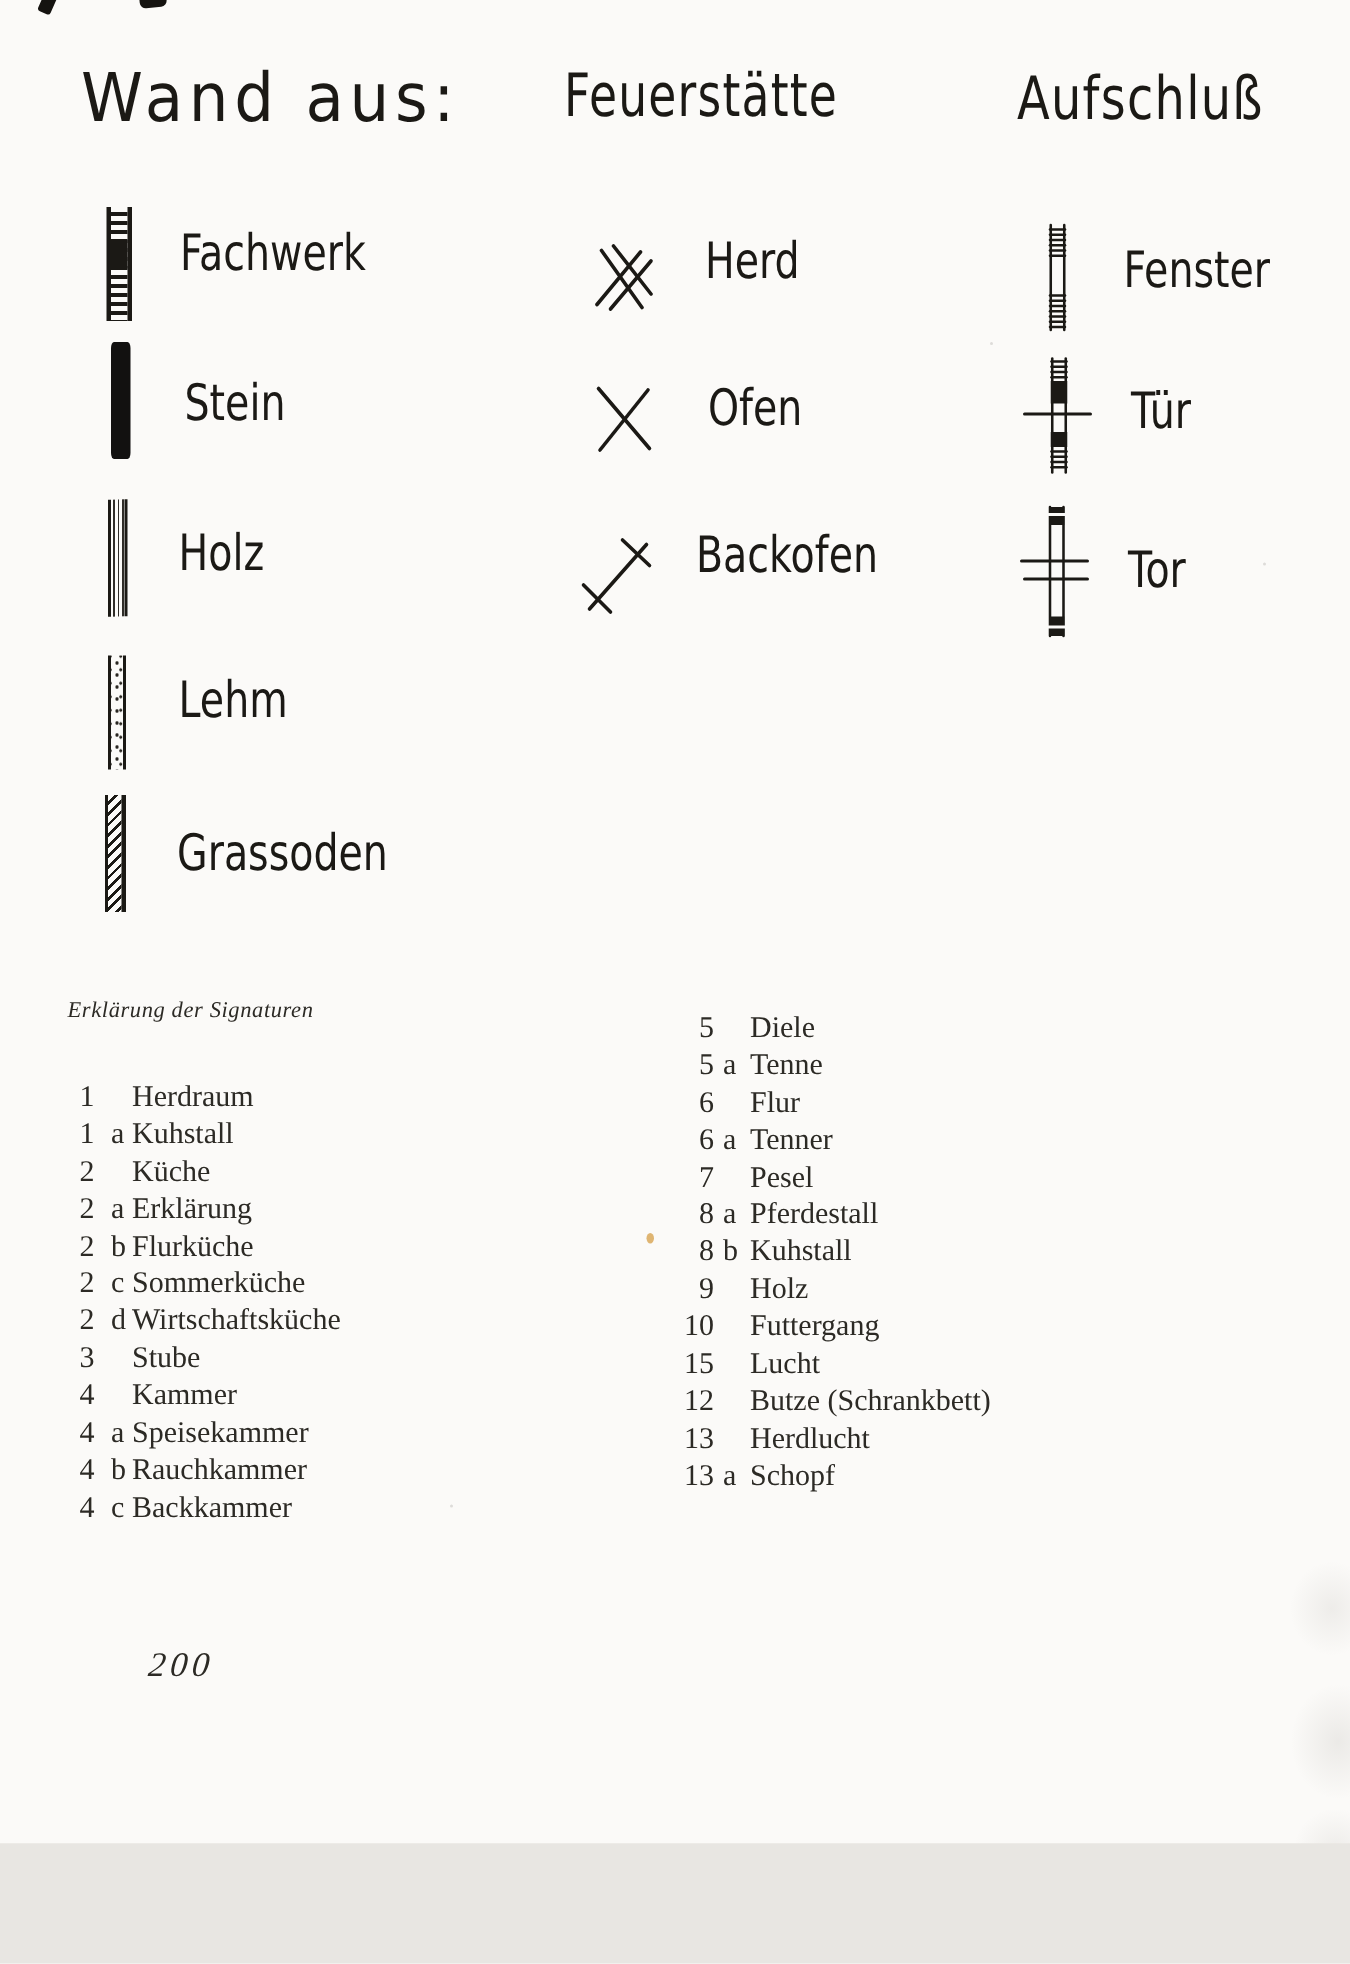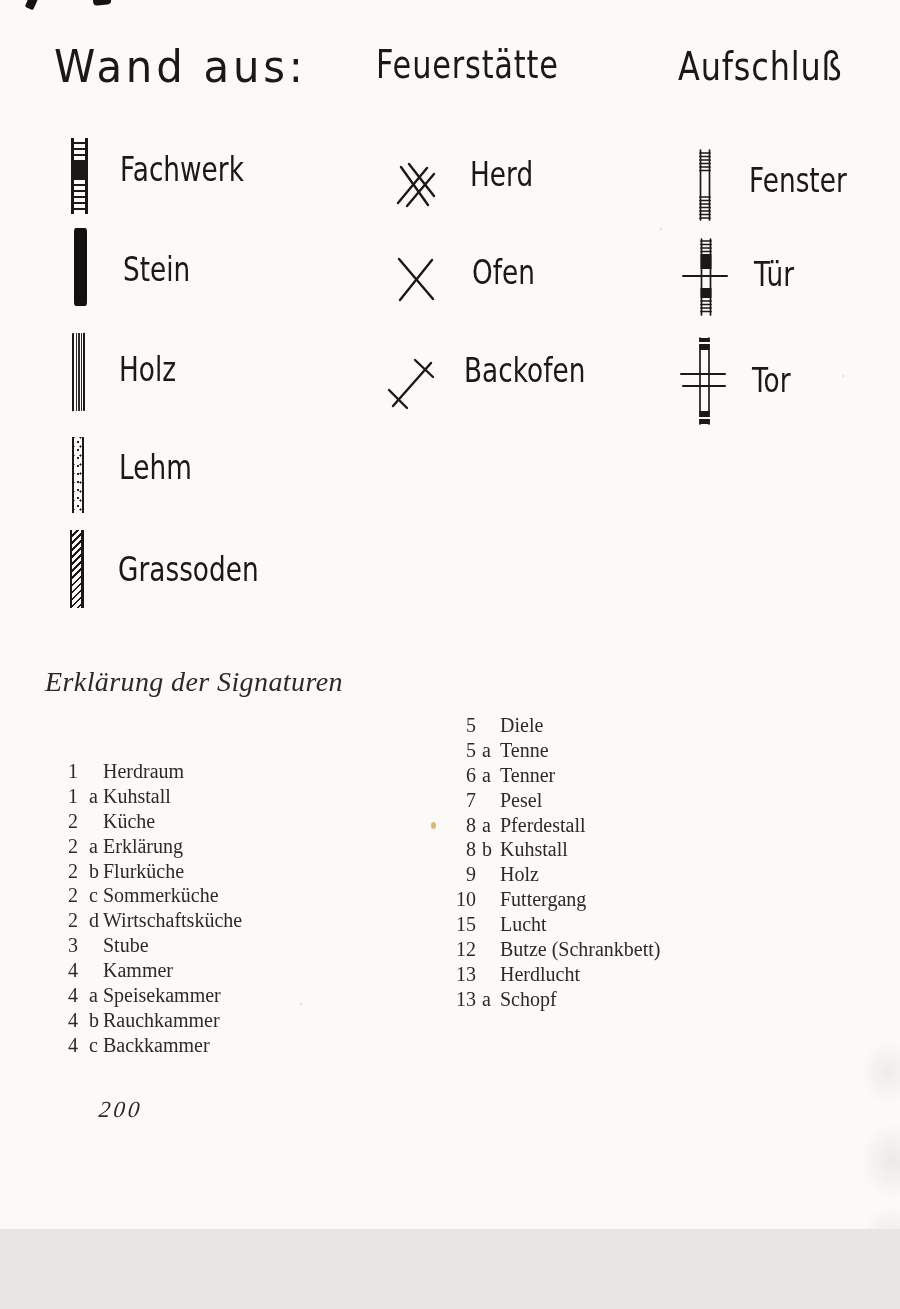--- a/index.html
+++ b/index.html
@@ -66,24 +66,24 @@
   
   svg.sym{position:absolute;overflow:visible;}
   svg.sym line{stroke:var(--ink);stroke-width:2.4;stroke-linecap:round;}
   svg.sym line.thin{stroke-width:1.7;}
   svg.sym rect.blk{fill:var(--ink);}
   svg.sym line.wht{stroke:var(--paper);stroke-width:2;}
   
   .serif{font-family:"Liberation Serif","DejaVu Serif",serif;color:var(--serif-ink);}
   .sig-title{
     position:absolute;left:45px;top:666px;
-    font-size:28px;font-style:italic;letter-spacing:.4px;
-  }
-  .sig-list{position:absolute;font-size:20px;margin-top:40px;}
-  .sig-list-left{left:68px;top:720px;}
+    font-size:15px;font-style:italic;letter-spacing:.4px;
+  }
+  .sig-list{position:absolute;font-size:20px;}
+  .sig-list-left{left:53px;top:720px;}
   .sig-list-right{left:448px;top:674px;}
   .sig-row{height:24.9px;white-space:nowrap;}
   .sig-num{display:inline-block;width:12px;text-align:left;}
   .sig-list-right .sig-num{width:28px;text-align:right;}
   .sig-suf{display:inline-block;width:23px;text-align:left;padding-left:9px;}
   .sig-list-right .sig-suf{width:24px;padding-left:6px;}
   .page-number{
     position:absolute;left:99px;top:1097px;
     font-size:23px;font-style:italic;letter-spacing:3px;transform:skewX(-6deg);
   }
@@ -211,20 +211,21 @@
     <div class="sig-row"><span class="sig-num">3</span><span class="sig-suf"></span><span class="sig-label">Stube</span></div>
     <div class="sig-row"><span class="sig-num">4</span><span class="sig-suf"></span><span class="sig-label">Kammer</span></div>
     <div class="sig-row"><span class="sig-num">4</span><span class="sig-suf">a</span><span class="sig-label">Speisekammer</span></div>
     <div class="sig-row"><span class="sig-num">4</span><span class="sig-suf">b</span><span class="sig-label">Rauchkammer</span></div>
     <div class="sig-row"><span class="sig-num">4</span><span class="sig-suf">c</span><span class="sig-label">Backkammer</span></div>
   </div>
 
   <div class="serif sig-list sig-list-right">
     <div class="sig-row"><span class="sig-num">5</span><span class="sig-suf"></span><span class="sig-label">Diele</span></div>
     <div class="sig-row"><span class="sig-num">5</span><span class="sig-suf">a</span><span class="sig-label">Tenne</span></div>
+    <div class="sig-row"><span class="sig-num">6</span><span class="sig-suf"></span><span class="sig-label">Flur</span></div>
     <div class="sig-row"><span class="sig-num">6</span><span class="sig-suf">a</span><span class="sig-label">Tenner</span></div>
     <div class="sig-row"><span class="sig-num">7</span><span class="sig-suf"></span><span class="sig-label">Pesel</span></div>
     <div class="sig-row"><span class="sig-num">8</span><span class="sig-suf">a</span><span class="sig-label">Pferdestall</span></div>
     <div class="sig-row"><span class="sig-num">8</span><span class="sig-suf">b</span><span class="sig-label">Kuhstall</span></div>
     <div class="sig-row"><span class="sig-num">9</span><span class="sig-suf"></span><span class="sig-label">Holz</span></div>
     <div class="sig-row"><span class="sig-num">10</span><span class="sig-suf"></span><span class="sig-label">Futtergang</span></div>
     <div class="sig-row"><span class="sig-num">15</span><span class="sig-suf"></span><span class="sig-label">Lucht</span></div>
     <div class="sig-row"><span class="sig-num">12</span><span class="sig-suf"></span><span class="sig-label">Butze (Schrankbett)</span></div>
     <div class="sig-row"><span class="sig-num">13</span><span class="sig-suf"></span><span class="sig-label">Herdlucht</span></div>
     <div class="sig-row"><span class="sig-num">13</span><span class="sig-suf">a</span><span class="sig-label">Schopf</span></div>

